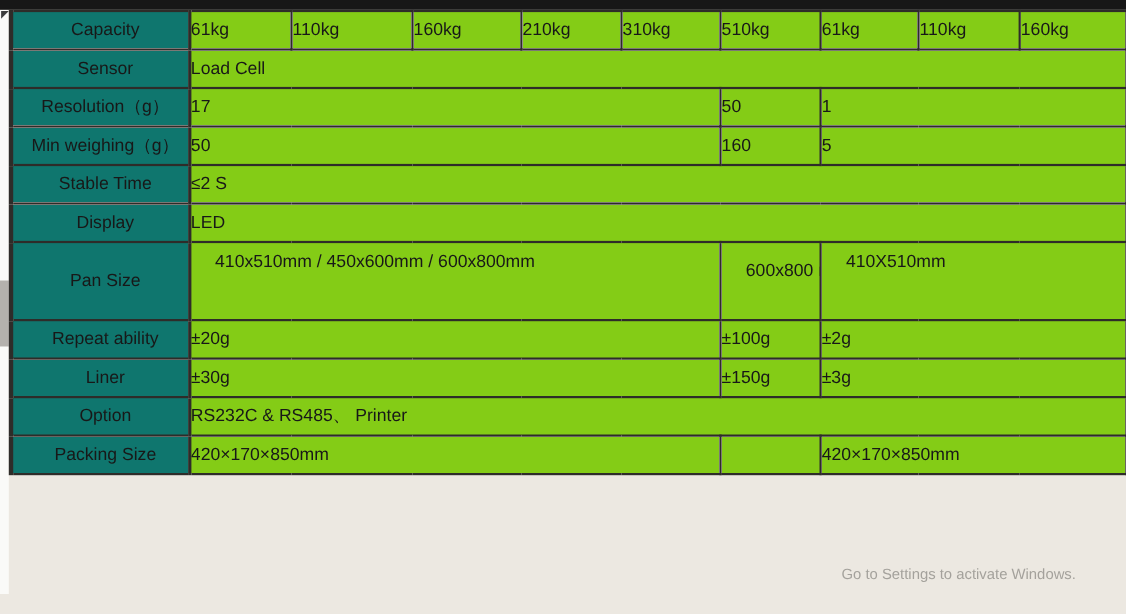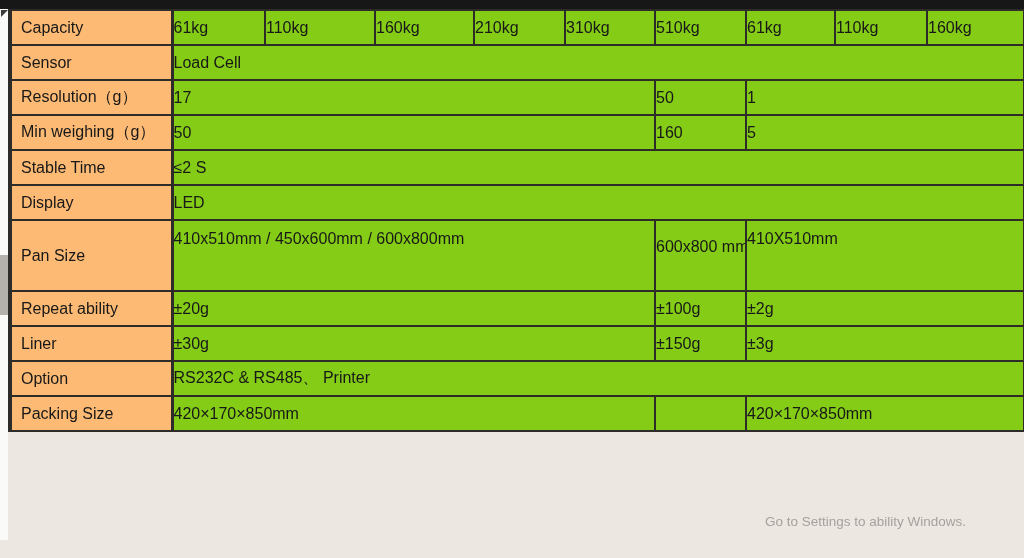--- a/index.html
+++ b/index.html
@@ -42,33 +42,34 @@
     border: 2px solid #2e2c29;
     font-size: 16px;
     color: #181818;
     padding: 0;
     overflow: hidden;
     white-space: nowrap;
   }
   table.spec tr { height: 35px; }
   table.spec tr.tall { height: 71px; }
   table.spec th {
-    background: #fdba74;
+    background: #0f766e;
     font-weight: normal;
-    text-align: left;
+    text-align: center;
     padding-left: 9px;
     border-left-width: 4px;
     border-right-width: 3px;
   }
   table.spec td {
     background: #84cc16;
   }
   tr.tall td {
     vertical-align: top;
     padding-top: 9px;
+    padding-left: 22px;
   }
   tr.tall th { vertical-align: middle; }
   td.pre {
     white-space: pre-line;
     line-height: 2.1;
     padding-top: 3px;
   }
   .watermark {
     position: absolute;
     left: 765px; top: 513px;
@@ -162,14 +163,14 @@
   <tr>
     <th>Packing Size</th>
     <td colspan="5">420×170×850mm</td>
     <td colspan="1"></td>
     <td colspan="3">420×170×850mm</td>
   </tr>
 </tbody>
   </table>
 
 <div class="watermark">
-  <div class="wm2">Go to Settings to ability Windows.</div>
+  <div class="wm2">Go to Settings to activate Windows.</div>
 </div>
 
 </body></html>

